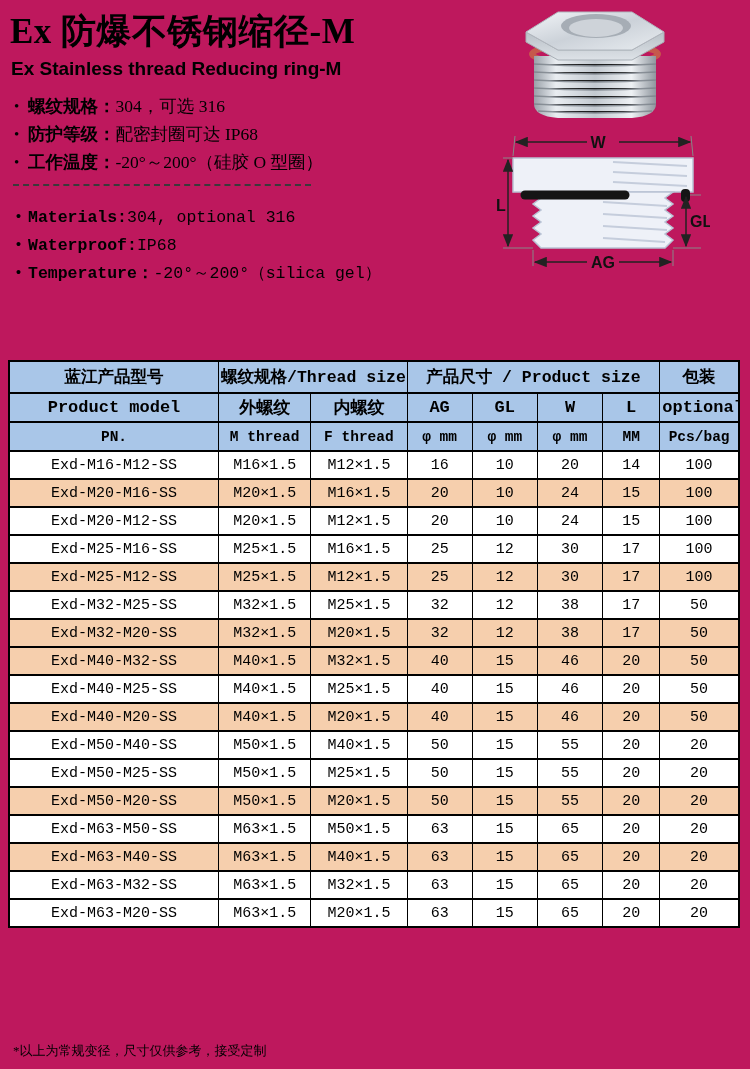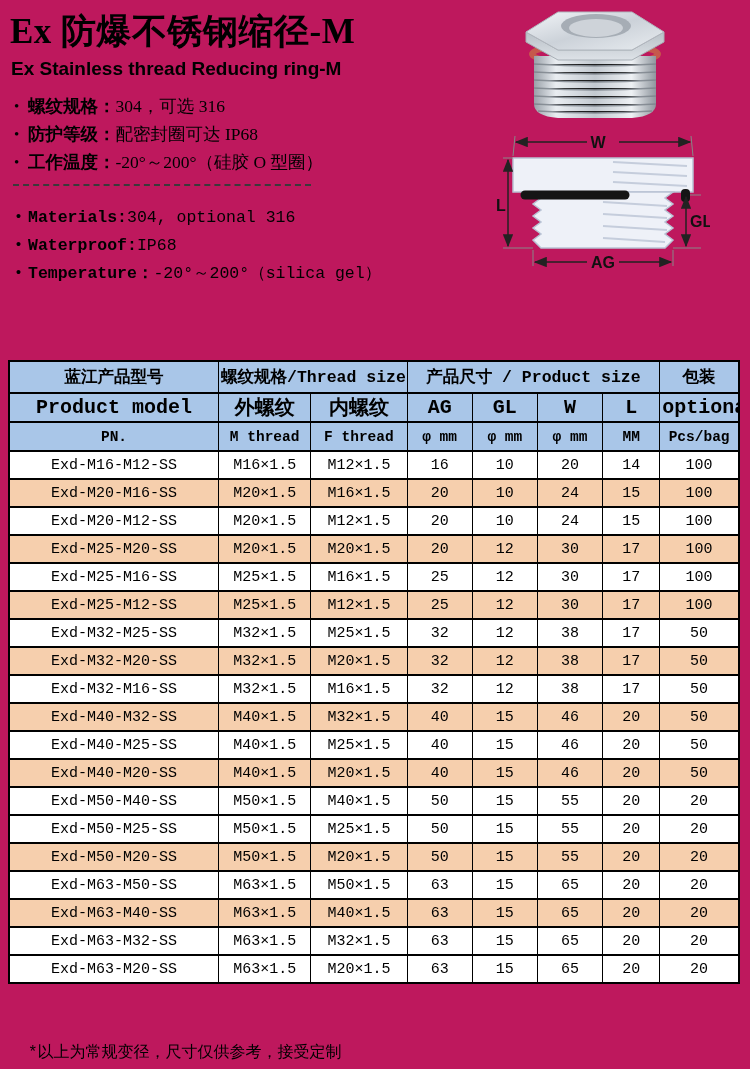--- a/index.html
+++ b/index.html
@@ -30,27 +30,27 @@
   .dim-label{font-family:"Liberation Sans","DejaVu Sans",sans-serif;font-weight:bold;font-size:16px;fill:#111;}
 
   
   table.product{position:absolute;left:8px;top:360px;width:732px;border-collapse:collapse;
                 table-layout:fixed;border:2px solid #000;
                 font-family:"Liberation Mono","DejaVu Sans Mono",monospace;}
   table.product th,table.product td{border:1px solid #000;border-top-width:2px;border-bottom-width:2px;
                 text-align:center;vertical-align:middle;padding:0 2px;overflow:hidden;white-space:nowrap;}
   table.product thead th{background:#a9c6e8;font-weight:bold;}
   tr.hdr-group th{height:30px;font-size:16.5px;}
-  tr.hdr-sub th{height:27px;font-size:20px;}
+  tr.hdr-sub th{height:27px;font-size:17px;}
   tr.hdr-units th{height:27px;font-size:14.5px;font-weight:normal;}
   table.product tbody td{height:26px;font-size:15px;background:#ffffff;}
   table.product tbody tr.alt td{background:#f6cfad;}
 
-  .footnote{position:absolute;left:28px;top:1042px;font-size:16px;
-            font-family:Liberation Mono, monospace;}
+  .footnote{position:absolute;left:13px;top:1042px;font-size:13px;
+            font-family:Liberation Serif, serif;}
 </style>
 </head>
 <body>
 
 <div class="page">
 
   <h1 class="title">Ex 防爆不锈钢缩径-M</h1>
   <div class="subtitle">Ex Stainless thread Reducing ring-M</div>
 
   <ul class="specs specs-cn">
@@ -229,30 +229,20 @@
         <tr>
           <td>Exd-M20-M12-SS</td>
           <td>M20×1.5</td>
           <td>M12×1.5</td>
           <td>20</td>
           <td>10</td>
           <td>24</td>
           <td>15</td>
           <td>100</td>
         </tr>
-        <tr class="alt">
-          <td>Exd-M25-M20-SS</td>
-          <td>M20×1.5</td>
-          <td>M20×1.5</td>
-          <td>20</td>
-          <td>12</td>
-          <td>30</td>
-          <td>17</td>
-          <td>100</td>
-        </tr>
         <tr>
           <td>Exd-M25-M16-SS</td>
           <td>M25×1.5</td>
           <td>M16×1.5</td>
           <td>25</td>
           <td>12</td>
           <td>30</td>
           <td>17</td>
           <td>100</td>
         </tr>
@@ -279,30 +269,20 @@
         <tr class="alt">
           <td>Exd-M32-M20-SS</td>
           <td>M32×1.5</td>
           <td>M20×1.5</td>
           <td>32</td>
           <td>12</td>
           <td>38</td>
           <td>17</td>
           <td>50</td>
         </tr>
-        <tr>
-          <td>Exd-M32-M16-SS</td>
-          <td>M32×1.5</td>
-          <td>M16×1.5</td>
-          <td>32</td>
-          <td>12</td>
-          <td>38</td>
-          <td>17</td>
-          <td>50</td>
-        </tr>
         <tr class="alt">
           <td>Exd-M40-M32-SS</td>
           <td>M40×1.5</td>
           <td>M32×1.5</td>
           <td>40</td>
           <td>15</td>
           <td>46</td>
           <td>20</td>
           <td>50</td>
         </tr>

